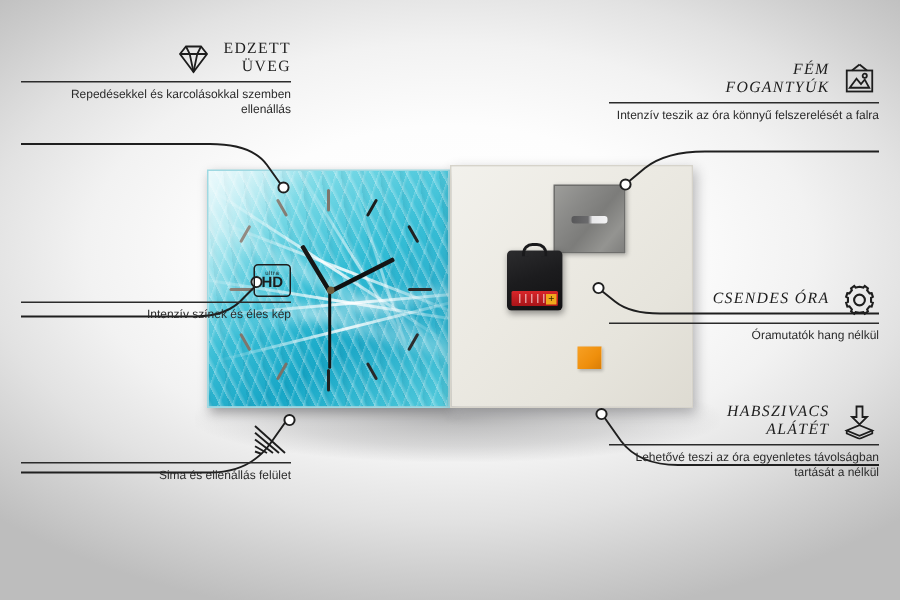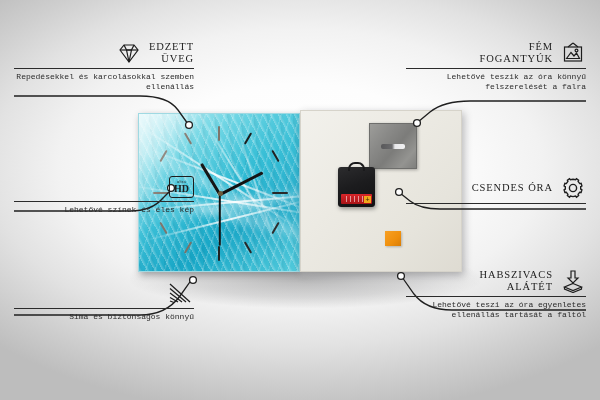--- a/index.html
+++ b/index.html
@@ -100,42 +100,42 @@
     box-shadow: 1px 1px 2px rgba(0,0,0,.22);
   }
 
   
   .callout { position: absolute; width: 180px; }
   .callout.left  { text-align: right; }
   .callout.right { text-align: left;  }
 
   .head { display: flex; align-items: center; gap: 7px; }
   .callout.left  .head { justify-content: flex-end; }
-  .callout.right .head { justify-content: flex-start; }
+  .callout.right .head { justify-content: flex-start; font-style: italic; }
 
   .title {
     font-family: "Liberation Serif", serif;
     font-size: 10.5px; line-height: 12px; letter-spacing: .9px;
     color: #1d1d1d; text-transform: uppercase; font-weight: 400;
   }
   .rule { height: 1px; background: #2b2b2b; margin: 3px 0 3px; }
   .desc {
-    font-family: Liberation Mono, monospace;
+    font-family: Liberation Sans, sans-serif;
     font-size: 8px; line-height: 10px; color: #2b2b2b;
   }
   .icon { flex: 0 0 auto; width: 26px; height: 24px; display: block; }
   .icon svg { display: block; width: 100%; height: 100%; }
 
   .hdbox {
     width: 25px; height: 22px; border: 1.4px solid #1d1d1d; border-radius: 3px;
     display: flex; flex-direction: column; align-items: center; justify-content: center;
     font-family: "Liberation Sans", sans-serif; color: #1d1d1d; flex: 0 0 auto;
   }
   .hdbox .u { font-size: 4px; line-height: 4px; letter-spacing: .3px; }
-  .hdbox .h { font-size: 10px; line-height: 10px; font-weight: 700; font-family: Liberation Serif, serif; }
+  .hdbox .h { font-size: 10px; line-height: 10px; font-weight: 700; }
 
   
   #leaders { position: absolute; left: 0; top: 0; width: 600px; height: 400px; pointer-events: none; }
 </style>
 </head>
 <body>
 
 <div id="stage">
 
   <div class="panel-shadow" style="left:130px; top:250px; width:350px; height:58px;"></div>
@@ -206,21 +206,21 @@
   <g fill="#ffffff" stroke="#1f1f1f" stroke-width="1.3">
     <circle cx="189" cy="125" r="3.4"></circle>
     <circle cx="171" cy="188" r="3.4"></circle>
     <circle cx="193" cy="280" r="3.4"></circle>
     <circle cx="417" cy="123" r="3.4"></circle>
     <circle cx="399" cy="192" r="3.4"></circle>
     <circle cx="401" cy="276" r="3.4"></circle>
   </g>
 </svg>
 
-<div class="callout left" style="left:14px; top:41px;">
+<div class="callout left" style="left:14px; top:27px;">
   <div class="head">
     <span class="icon">
       <svg viewBox="0 0 26 24">
           <g fill="none" stroke="#1d1d1d" stroke-width="1.2">
         <path d="M4,9 L13,21 L22,9 L18,4 L8,4 Z"></path>
         <path d="M4,9 L22,9"></path>
             <path d="M8,4 L10.5,9 L13,21"></path>
             <path d="M18,4 L15.5,9 L13,21"></path>
         <path d="M10.5,9 L15.5,9"></path>
       </g>
@@ -236,39 +236,39 @@
 </div>
 
 <div class="callout left" style="left:14px; top:176px;">
   <div class="head">
     <span class="hdbox">
       <span class="u">ultra</span>
       <span class="h">HD</span>
     </span>
   </div>
   <div class="rule"></div>
-  <div class="desc">Lehetővé színek és éles kép</div>
+  <div class="desc">Intenzív színek és éles kép</div>
 </div>
 
 <div class="callout left" style="left:14px; top:281px;">
   <div class="head">
     <span class="icon">
       <svg viewBox="0 0 26 24">
           <g stroke="#1d1d1d" stroke-width="1.25" fill="none">
         <path d="M2,3 L22,21"></path>
             <path d="M2,7.5 L18,21"></path>
             <path d="M2,12 L14,21"></path>
         <path d="M2,16.5 L10,21"></path>
             <path d="M2,20 L6,21.5"></path>
       </g>
         </svg>
     </span>
   </div>
   <div class="rule"></div>
-  <div class="desc">Sima és biztonságos könnyű</div>
+  <div class="desc">Sima és ellenállás felület</div>
 </div>
 
 <div class="callout right" style="left:406px; top:41px;">
   <div class="head" style="justify-content:flex-end;">
     <span class="title" style="text-align:right;">
       <span>FÉM</span><br>
       <span>FOGANTYÚK</span>
     </span>
     <span class="icon">
       <svg viewBox="0 0 26 24">
@@ -276,54 +276,55 @@
         <path d="M13,2 L8,6"></path>
             <path d="M13,2 L18,6"></path>
         <rect x="4.5" y="6" width="17" height="14"></rect>
         <path d="M6.5,17.5 L11,11.5 L14,15 L16.5,12 L19.5,17.5 Z"></path>
         <circle cx="16.5" cy="9.5" r="1.4"></circle>
       </g>
         </svg>
     </span>
   </div>
   <div class="rule"></div>
-  <div class="desc" style="text-align:right;">Lehetővé teszik az óra könnyű felszerelését a falra</div>
-</div>
-
-<div class="callout right" style="left:406px; top:176px;">
+  <div class="desc" style="text-align:right;">Intenzív teszik az óra könnyű felszerelését a falra</div>
+</div>
+
+<div class="callout right" style="left:406px; top:188px;">
   <div class="head" style="justify-content:flex-end;">
     <span class="title" style="text-align:right;">
       <span>CSENDES ÓRA</span><br>
     </span>
     <span class="icon">
       <svg viewBox="0 0 26 24">
           <g fill="none" stroke="#1d1d1d" stroke-width="1.4">
         <path d="M13,3.2 l2.6,.5 .9,-1.1 2.1,1.6 -.5,1.3 1.6,2.1 1.4,-.2 .8,2.5 -1.2,.7 0,2.6
                  1.2,.7 -.8,2.5 -1.4,-.2 -1.6,2.1 .5,1.3 -2.1,1.6 -.9,-1.1 -2.6,.5 -2.6,-.5
                  -.9,1.1 -2.1,-1.6 .5,-1.3 -1.6,-2.1 -1.4,.2 -.8,-2.5 1.2,-.7 0,-2.6 -1.2,-.7
                  .8,-2.5 1.4,.2 1.6,-2.1 -.5,-1.3 2.1,-1.6 .9,1.1 Z"></path>
         <circle cx="13" cy="12" r="3.6"></circle>
       </g>
         </svg>
     </span>
   </div>
   <div class="rule"></div>
+  <div class="desc" style="text-align:right;">Óramutatók hang nélkül</div>
 </div>
 
 <div class="callout right" style="left:406px; top:269px;">
   <div class="head" style="justify-content:flex-end;">
     <span class="title" style="text-align:right;">
       <span>HABSZIVACS</span><br>
       <span>ALÁTÉT</span>
     </span>
     <span class="icon">
       <svg viewBox="0 0 26 24">
           <g fill="none" stroke="#1d1d1d" stroke-width="1.2">
         <path d="M11,2 l4,0 0,7 3,0 -5,5 -5,-5 3,0 Z"></path>
         <path d="M13,14.5 L21.5,18 L13,21.5 L4.5,18 Z"></path>
         <path d="M4.5,18 L4.5,20 L13,23.5 L21.5,20 L21.5,18"></path>
       </g>
         </svg>
     </span>
   </div>
   <div class="rule"></div>
-  <div class="desc" style="text-align:right;">Lehetővé teszi az óra egyenletes ellenállás tartását a faltól</div>
+  <div class="desc" style="text-align:right;">Lehetővé teszi az óra egyenletes távolságban tartását a nélkül</div>
 </div>
 
 </body></html>

